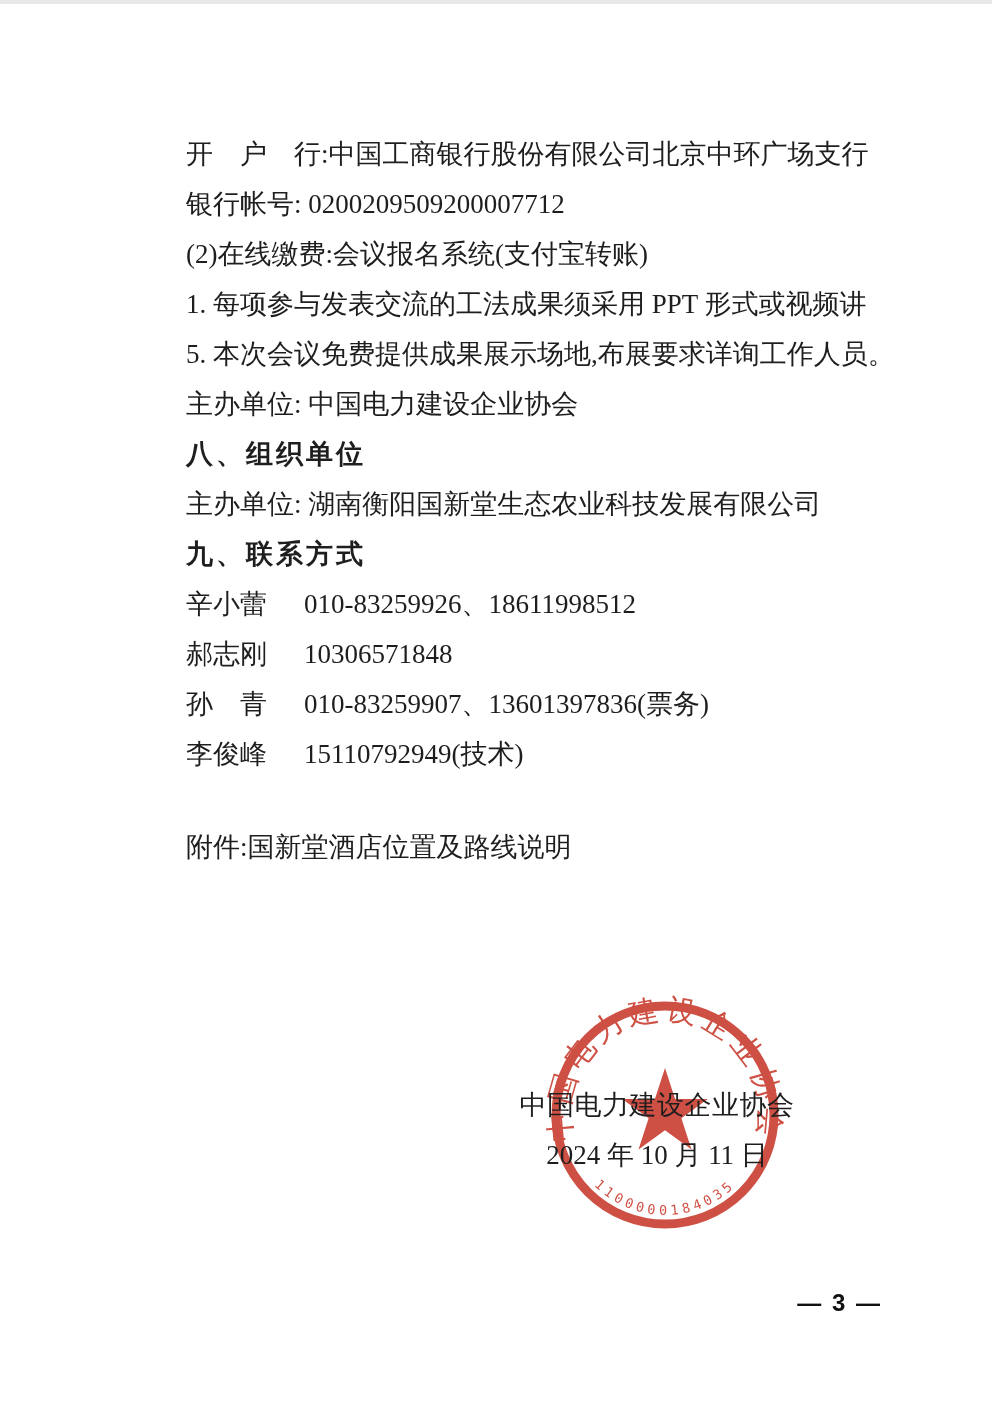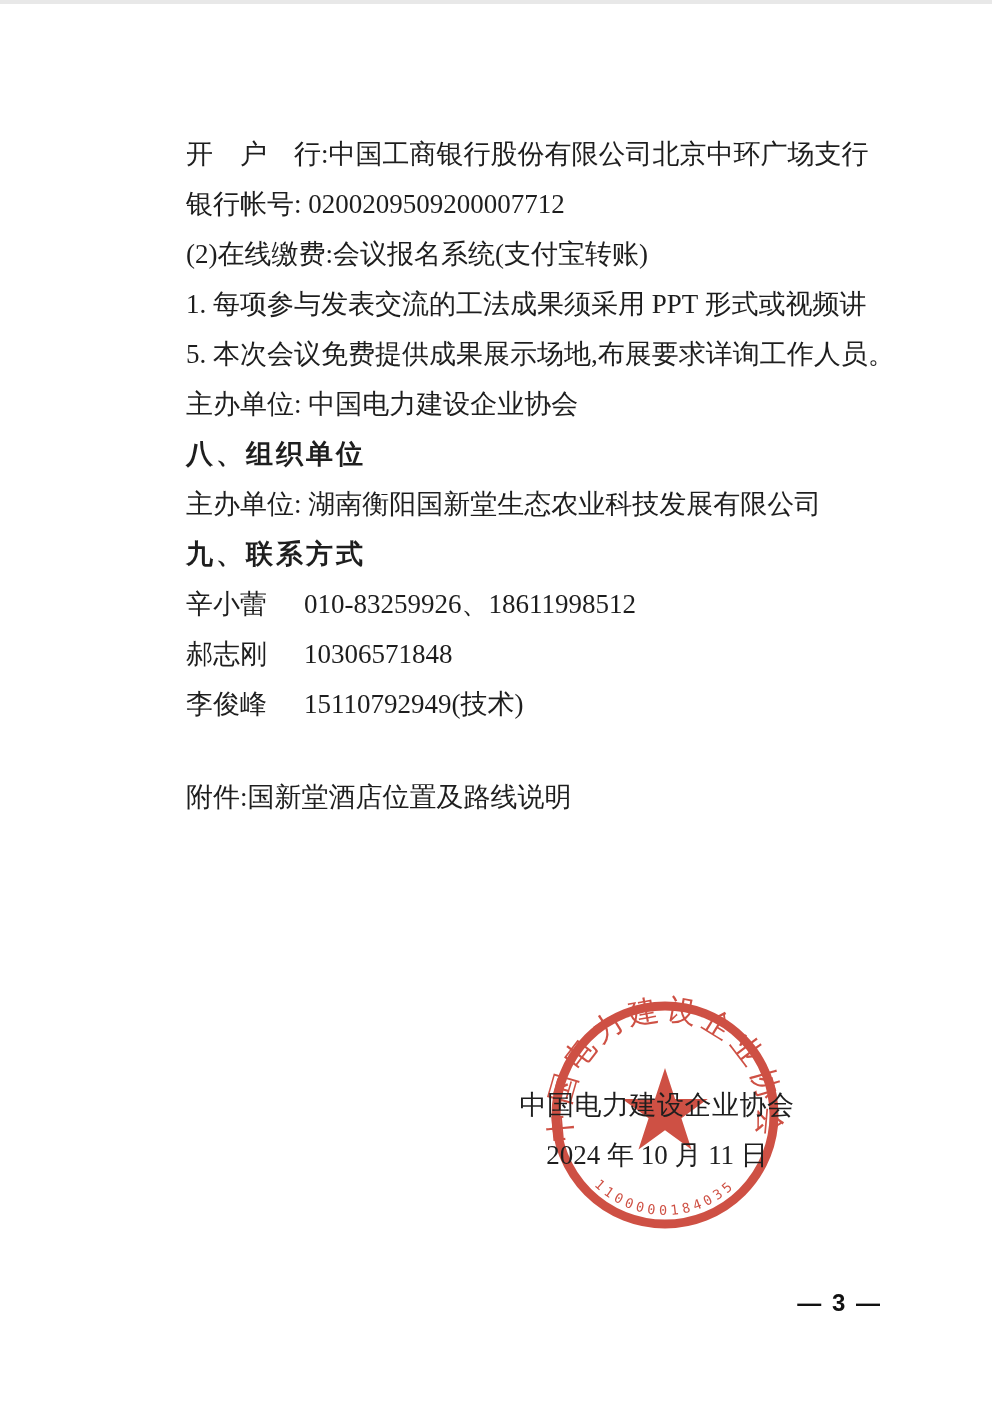--- a/index.html
+++ b/index.html
@@ -90,20 +90,21 @@
     <p class="line indent heading">八、组织单位</p>
 
     <p class="line indent"><span class="label">主办单位:</span> <span>湖南衡阳国新堂生态农业科技发展有限公司</span></p>
 
     <p class="line indent heading">九、联系方式</p>
 
     <p class="line indent"><span class="contact-name">辛小蕾</span><span>010-83259926、18611998512</span></p>
 
     <p class="line indent"><span class="contact-name">郝志刚</span><span>10306571848</span></p>
 
+    <p class="line indent"><span class="contact-name">孙　青</span><span>010-83259907、13601397836(票务)</span></p>
 
     <p class="line indent"><span class="contact-name">李俊峰</span><span>15110792949(技术)</span></p>
 
     <p class="line indent attachment-line">附件:国新堂酒店位置及路线说明</p>
 
   </div>
 
   <svg class="stamp-wrap" viewBox="0 0 260 260" xmlns="http://www.w3.org/2000/svg">
     <defs>
       <path id="arcTop" d="M 40.7,162.5 A 95 95 0 1 1 219.3,162.5" fill="none"></path>

